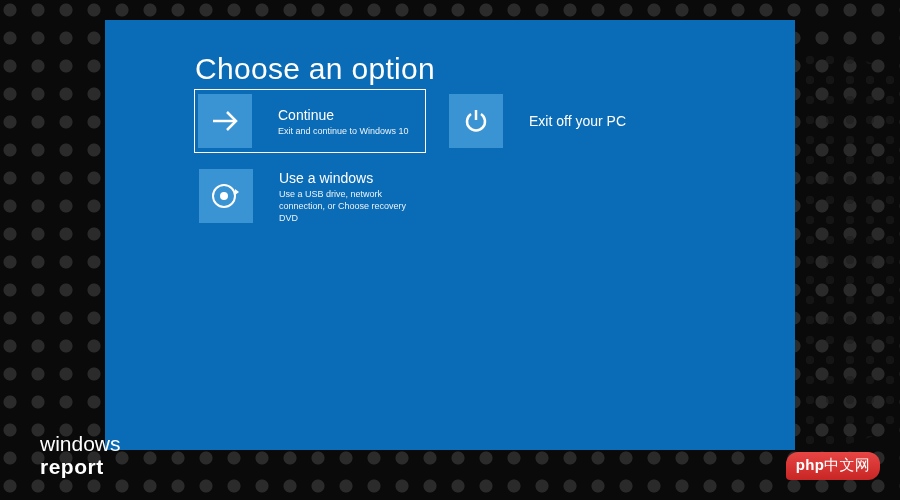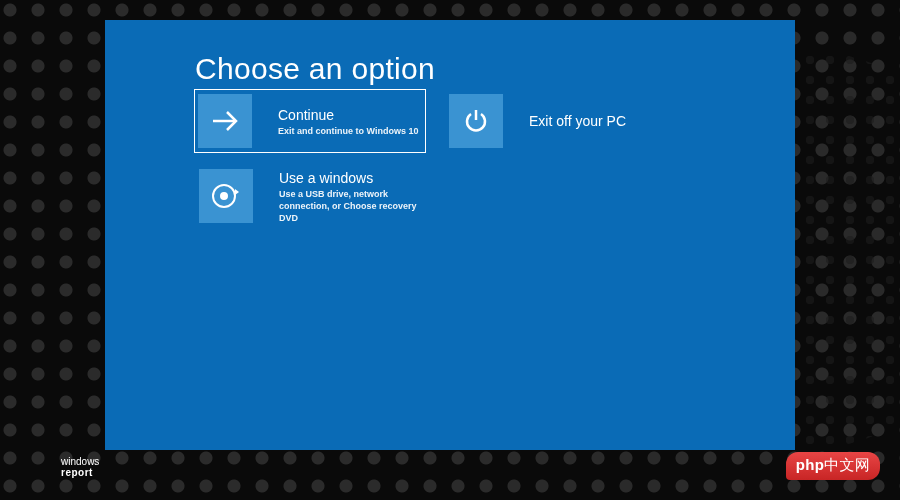--- a/index.html
+++ b/index.html
@@ -81,33 +81,32 @@
     .tile-text {
       padding-top: 2px;
     }
     .tile-title {
       font-size: 14px;
       font-weight: 400;
       margin-bottom: 2px;
     }
     .tile-desc {
       font-size: 9px;
-      font-weight: 700;
+      font-weight: 400;
       opacity: 0.92;
       line-height: 1.35;
     }
     .watermark-left {
       position: absolute;
       left: 40px;
       bottom: 22px;
       color: #fff;
-      font-size: 10px;
+      font-size: 21px;
       font-weight: 300;
       line-height: 1.1;
-      margin-left: 21px;
     }
     .watermark-left .bold { font-weight: 600; letter-spacing: 0.5px; }
     .watermark-right {
       position: absolute;
       right: 20px;
       bottom: 20px;
       background: linear-gradient(180deg, #e84545, #c82525);
       color: #fff;
       font-size: 15px;
       padding: 4px 10px 5px 10px;

